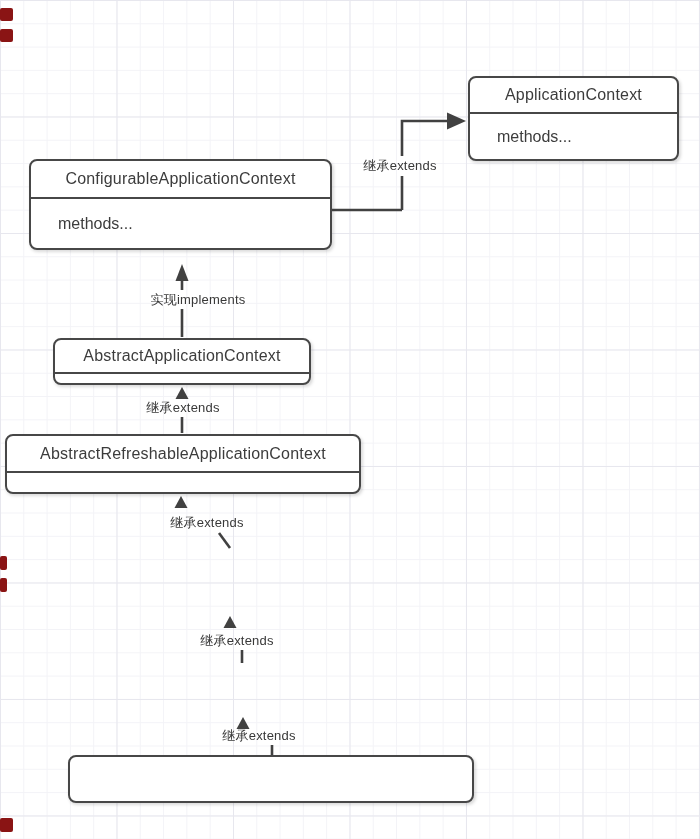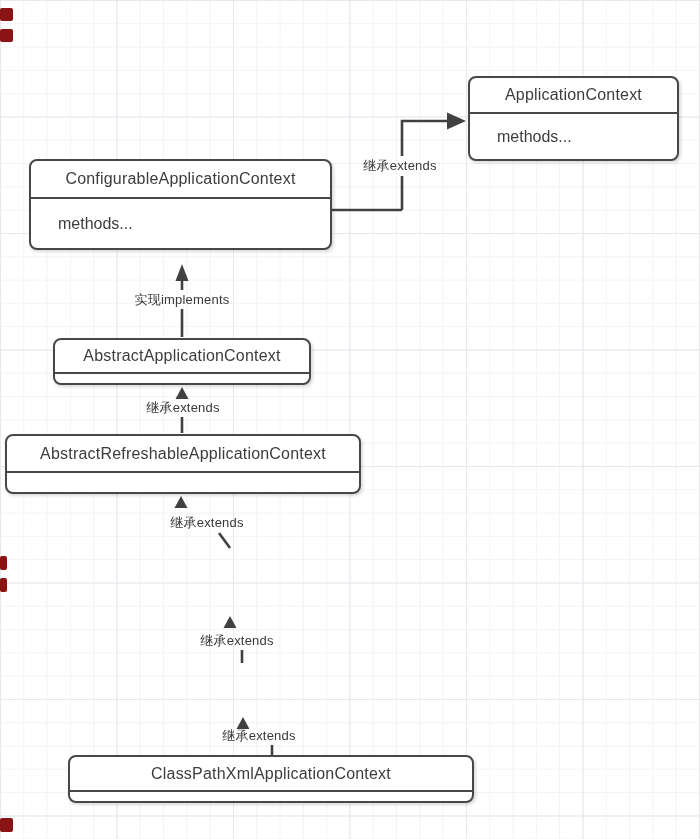--- a/index.html
+++ b/index.html
@@ -120,26 +120,25 @@
   </div>
 
   <div class="node" style="left:5px; top:434px; width:356px; height:60px;justify-content:flex-end;">
     <div class="node-title" style="height:37px;">AbstractRefreshableApplicationContext</div>
     <div class="node-body"></div>
   </div>
 
 
 
   <div class="node" style="left:68px; top:755px; width:406px; height:48px;">
-    <div class="node-title" style="height:35px;">ClassPathXmlApplicationContext</div>
     <div class="node-body"></div>
   </div>
 
   <div class="edge-label" style="left:400px; top:157px;">继承extends</div>
-  <div class="edge-label" style="left:182px; top:291px;">实现implements</div>
+  <div class="edge-label" style="left:198px; top:291px;">实现implements</div>
   <div class="edge-label" style="left:183px; top:399px;">继承extends</div>
   <div class="edge-label" style="left:207px; top:514px;">继承extends</div>
   <div class="edge-label" style="left:237px; top:632px;">继承extends</div>
   <div class="edge-label" style="left:259px; top:727px;">继承extends</div>
 
   <div class="red-marker" style="left:0; top:8px; width:13px; height:13px;"></div>
   <div class="red-marker" style="left:0; top:29px; width:13px; height:13px;"></div>
   <div class="red-marker" style="left:0; top:556px; width:7px; height:14px;"></div>
   <div class="red-marker" style="left:0; top:578px; width:7px; height:14px;"></div>
   <div class="red-marker" style="left:0; top:818px; width:13px; height:14px;"></div>

